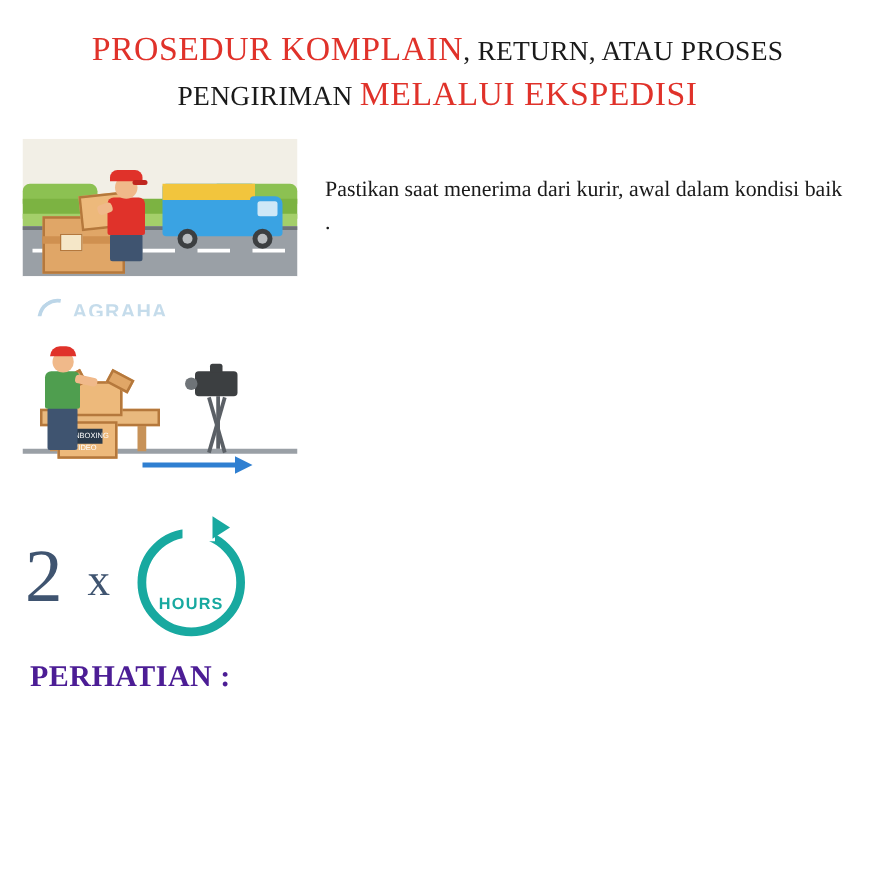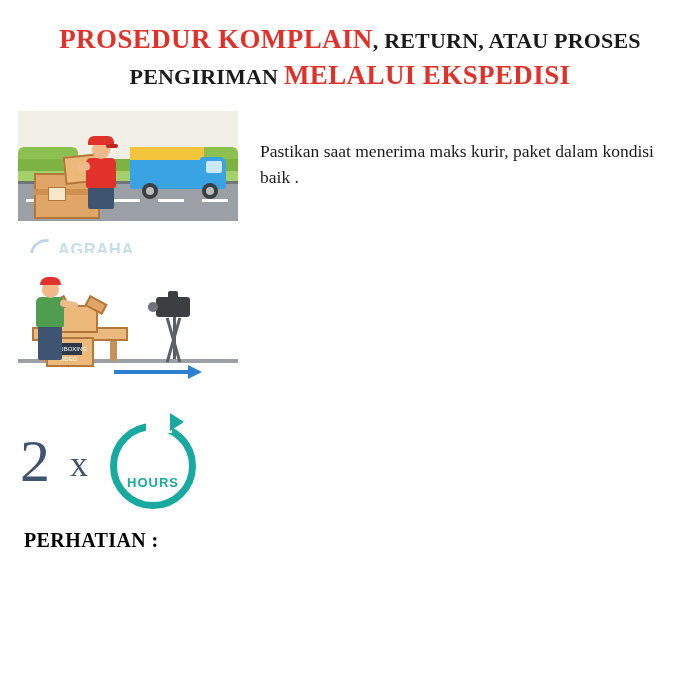--- a/index.html
+++ b/index.html
@@ -18,21 +18,21 @@
     width: 700px;
     height: 700px;
     box-sizing: border-box;
     padding: 22px 18px 8px 18px;
   }
 
   
   .title {
     text-align: center;
     font-family: "Liberation Serif", serif;
-    font-weight: bold;
+    font-weight: normal;
     line-height: 1.32;
     letter-spacing: 0.2px;
     padding: 0 8px;
   }
   .title .big-red {
     color: #e0322a;
     font-size: 27px;
     letter-spacing: 0.4px;
   }
   .title .dark {
@@ -213,23 +213,23 @@
     border-radius:50%; border-right-color:transparent;
     transform: rotate(-35deg);
   }
 
   
   .footer {
     margin-top: 4px;
     padding-left: 6px;
   }
   .footer-head {
-    color:#000000;
+    color:#4c1d95;
     font-weight:bold;
-    font-size:20px;
+    font-size:24px;
     font-family:"Liberation Serif", serif;
     letter-spacing:0.4px;
     margin-bottom: 0;
   }
   .footer-body {
     color:#1a1a1a;
     font-weight:bold;
     font-size:19px;
     line-height:1.38;
     font-family:"Liberation Serif", serif;
@@ -291,21 +291,21 @@
           <div class="p1-cap-brim"></div>
 
           <div class="i1-base"></div>
         </div>
         <div class="wm-logo"></div>
         <div class="watermark">
           <span class="wm-main">AGRAHA</span>
           <span class="wm-sub">SAUDERA</span>
         </div>
       </div>
-      <div class="row-text">Pastikan saat menerima maks kurir, paket dalam kondisi baik .</div>
+      <div class="row-text">Pastikan saat menerima dari kurir, awal dalam kondisi baik .</div>
     </div>
 
     <div class="row row2">
       <div class="thumb">
         <div class="illus2">
           <div class="i2-floor"></div>
           <div class="i2-table-leg l1"></div>
           <div class="i2-table-leg l2"></div>
           <div class="i2-table"></div>
           <div class="i2-box1"></div>

